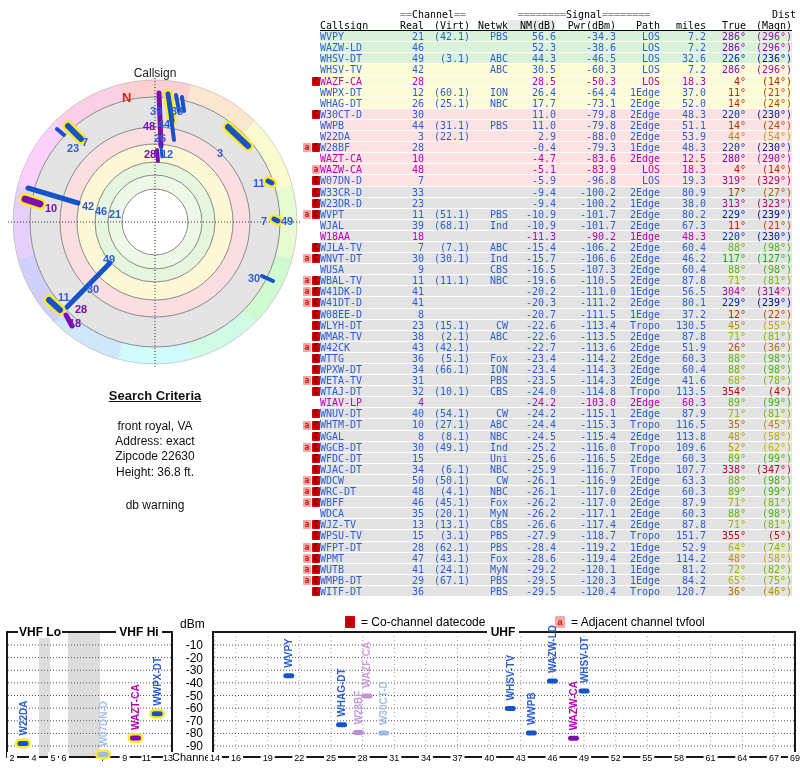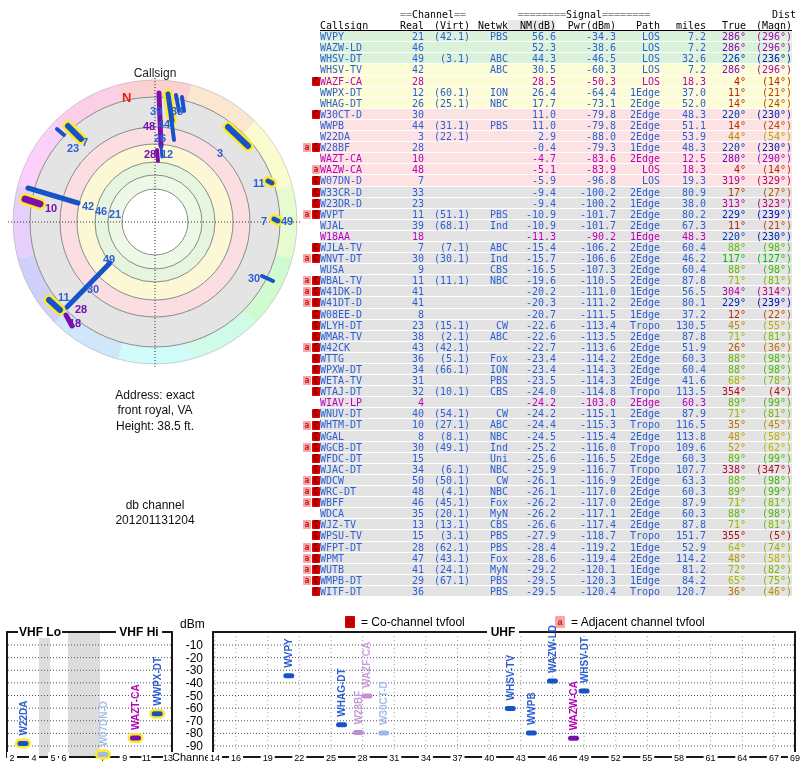--- a/index.html
+++ b/index.html
@@ -122,27 +122,28 @@
       <text x="109" y="218" fill="#2d5fd3" font-size="11" font-weight="bold" font-family="&quot;Liberation Sans&quot;,sans-serif">21</text>
       <text x="103" y="263" fill="#2d5fd3" font-size="11" font-weight="bold" font-family="&quot;Liberation Sans&quot;,sans-serif">49</text>
       <text x="87" y="293" fill="#2d5fd3" font-size="11" font-weight="bold" font-family="&quot;Liberation Sans&quot;,sans-serif">30</text>
       <text x="58" y="301" fill="#2d5fd3" font-size="11" font-weight="bold" font-family="&quot;Liberation Sans&quot;,sans-serif">11</text>
       <text x="75" y="313" fill="#7a0fb0" font-size="11" font-weight="bold" font-family="&quot;Liberation Sans&quot;,sans-serif">28</text>
       <text x="69" y="327" fill="#7a0fb0" font-size="11" font-weight="bold" font-family="&quot;Liberation Sans&quot;,sans-serif">18</text>
     </svg>
   <div id="truenorth">Callsign</div>
 
   <div id="criteria">
+    <div class="hd">Search Criteria</div>
+    <div>front royal, VA</div>
     <div>Address: exact</div>
-    <div>front royal, VA</div>
-    <div>Height: 38.5 ft.</div>
+    <div>Zipcode 22630</div>
+    <div>Height: 36.8 ft.</div>
   </div>
   <div id="dbblock">
-    <div>db channel</div>
-    <div>201201131204</div>
+    <div>db warning</div>
   </div>
 
   <div id="tbl">
       <div class="tr hr1"><div class="td " style="width: 20px;"></div><div class="td " style="width: 76px;"></div><div class="td c" style="width: 74px;"><span class="gray-eq">==</span>Channel<span class="gray-eq">==</span></div><div class="td " style="width: 38px;"></div><div class="td c" style="width: 152px;"><span class="gray-eq">========</span>Signal<span class="gray-eq">========</span></div><div class="td " style="width: 136px;">Dist</div><div class="td c" style="width: 86px;">Azimuth</div></div>
       <div class="tr"><div class="mk"></div><div class="td hl2 l" style="width: 76px;">Callsign</div><div class="td hl2 " style="width: 28px;">Real</div><div class="td hl2 " style="width: 46px;">(Virt)</div><div class="td hl2 " style="width: 38px;">Netwk</div><div class="td hl2  nmcell" style="width: 48px;">NM(dB)</div><div class="td hl2 " style="width: 60px;">Pwr(dBm)</div><div class="td hl2 " style="width: 44px;">Path</div><div class="td hl2 " style="width: 46px;">miles</div><div class="td hl2 " style="width: 40px;">True</div><div class="td hl2 " style="width: 46px;">(Magn)</div></div>
       <div class="tr band-green"><div class="mk"></div><div class="td bg l" style="width: 76px; color: rgb(45, 95, 211);">WVPY</div><div class="td bg " style="width: 28px; color: rgb(45, 95, 211);">21</div><div class="td bg " style="width: 46px; color: rgb(45, 95, 211);">(42.1)</div><div class="td bg " style="width: 38px; color: rgb(45, 95, 211);">PBS</div><div class="td bg  nmcell" style="width: 48px; color: rgb(45, 95, 211);">56.6</div><div class="td bg " style="width: 60px; color: rgb(45, 95, 211);">-34.3</div><div class="td bg " style="width: 44px; color: rgb(45, 95, 211);">LOS</div><div class="td bg " style="width: 46px; color: rgb(45, 95, 211);">7.2</div><div class="td bg " style="width: 40px; color: rgb(142, 5, 184);">286°</div><div class="td bg " style="width: 46px; color: rgb(172, 5, 184);">(296°)</div></div>
       <div class="tr band-green"><div class="mk"></div><div class="td bg l" style="width: 76px; color: rgb(45, 95, 211);">WAZW-LD</div><div class="td bg " style="width: 28px; color: rgb(45, 95, 211);">46</div><div class="td bg " style="width: 46px; color: rgb(45, 95, 211);"></div><div class="td bg " style="width: 38px; color: rgb(45, 95, 211);"></div><div class="td bg  nmcell" style="width: 48px; color: rgb(45, 95, 211);">52.3</div><div class="td bg " style="width: 60px; color: rgb(45, 95, 211);">-38.6</div><div class="td bg " style="width: 44px; color: rgb(45, 95, 211);">LOS</div><div class="td bg " style="width: 46px; color: rgb(45, 95, 211);">7.2</div><div class="td bg " style="width: 40px; color: rgb(142, 5, 184);">286°</div><div class="td bg " style="width: 46px; color: rgb(172, 5, 184);">(296°)</div></div>
       <div class="tr band-green"><div class="mk"></div><div class="td bg l" style="width: 76px; color: rgb(45, 95, 211);">WHSV-DT</div><div class="td bg " style="width: 28px; color: rgb(45, 95, 211);">49</div><div class="td bg " style="width: 46px; color: rgb(45, 95, 211);">(3.1)</div><div class="td bg " style="width: 38px; color: rgb(45, 95, 211);">ABC</div><div class="td bg  nmcell" style="width: 48px; color: rgb(45, 95, 211);">44.3</div><div class="td bg " style="width: 60px; color: rgb(45, 95, 211);">-46.5</div><div class="td bg " style="width: 44px; color: rgb(45, 95, 211);">LOS</div><div class="td bg " style="width: 46px; color: rgb(45, 95, 211);">32.6</div><div class="td bg " style="width: 40px; color: rgb(5, 47, 184);">226°</div><div class="td bg " style="width: 46px; color: rgb(5, 17, 184);">(236°)</div></div>
       <div class="tr band-yellow"><div class="mk"></div><div class="td bg l" style="width: 76px; color: rgb(45, 95, 211);">WHSV-TV</div><div class="td bg " style="width: 28px; color: rgb(45, 95, 211);">42</div><div class="td bg " style="width: 46px; color: rgb(45, 95, 211);"></div><div class="td bg " style="width: 38px; color: rgb(45, 95, 211);">ABC</div><div class="td bg  nmcell" style="width: 48px; color: rgb(45, 95, 211);">30.5</div><div class="td bg " style="width: 60px; color: rgb(45, 95, 211);">-60.3</div><div class="td bg " style="width: 44px; color: rgb(45, 95, 211);">LOS</div><div class="td bg " style="width: 46px; color: rgb(45, 95, 211);">7.2</div><div class="td bg " style="width: 40px; color: rgb(142, 5, 184);">286°</div><div class="td bg " style="width: 46px; color: rgb(172, 5, 184);">(296°)</div></div>
       <div class="tr band-yellow"><div class="mk"><b class="co">C</b></div><div class="td bg l" style="width: 76px; color: rgb(187, 0, 187);">WAZF-CA</div><div class="td bg " style="width: 28px; color: rgb(187, 0, 187);">28</div><div class="td bg " style="width: 46px; color: rgb(187, 0, 187);"></div><div class="td bg " style="width: 38px; color: rgb(187, 0, 187);"></div><div class="td bg  nmcell" style="width: 48px; color: rgb(187, 0, 187);">28.5</div><div class="td bg " style="width: 60px; color: rgb(187, 0, 187);">-50.3</div><div class="td bg " style="width: 44px; color: rgb(187, 0, 187);">LOS</div><div class="td bg " style="width: 46px; color: rgb(187, 0, 187);">18.3</div><div class="td bg " style="width: 40px; color: rgb(184, 17, 5);">4°</div><div class="td bg " style="width: 46px; color: rgb(184, 47, 5);">(14°)</div></div>
@@ -190,21 +191,21 @@
       <div class="tr band-gray"><div class="mk"><b class="adj">a</b><b class="co">C</b></div><div class="td bg l" style="width: 76px; color: rgb(45, 95, 211);">WFPT-DT</div><div class="td bg " style="width: 28px; color: rgb(45, 95, 211);">28</div><div class="td bg " style="width: 46px; color: rgb(45, 95, 211);">(62.1)</div><div class="td bg " style="width: 38px; color: rgb(45, 95, 211);">PBS</div><div class="td bg  nmcell" style="width: 48px; color: rgb(45, 95, 211);">-28.4</div><div class="td bg " style="width: 60px; color: rgb(45, 95, 211);">-119.2</div><div class="td bg " style="width: 44px; color: rgb(45, 95, 211);">1Edge</div><div class="td bg " style="width: 46px; color: rgb(45, 95, 211);">52.9</div><div class="td bg " style="width: 40px; color: rgb(172, 184, 5);">64°</div><div class="td bg " style="width: 46px; color: rgb(142, 184, 5);">(74°)</div></div>
       <div class="tr band-gray"><div class="mk"><b class="adj">a</b><b class="co">C</b></div><div class="td bg l" style="width: 76px; color: rgb(45, 95, 211);">WPMT</div><div class="td bg " style="width: 28px; color: rgb(45, 95, 211);">47</div><div class="td bg " style="width: 46px; color: rgb(45, 95, 211);">(43.1)</div><div class="td bg " style="width: 38px; color: rgb(45, 95, 211);">Fox</div><div class="td bg  nmcell" style="width: 48px; color: rgb(45, 95, 211);">-28.6</div><div class="td bg " style="width: 60px; color: rgb(45, 95, 211);">-119.4</div><div class="td bg " style="width: 44px; color: rgb(45, 95, 211);">2Edge</div><div class="td bg " style="width: 46px; color: rgb(45, 95, 211);">114.2</div><div class="td bg " style="width: 40px; color: rgb(184, 148, 5);">48°</div><div class="td bg " style="width: 46px; color: rgb(184, 178, 5);">(58°)</div></div>
       <div class="tr band-gray"><div class="mk"><b class="adj">a</b><b class="co">C</b></div><div class="td bg l" style="width: 76px; color: rgb(45, 95, 211);">WUTB</div><div class="td bg " style="width: 28px; color: rgb(45, 95, 211);">41</div><div class="td bg " style="width: 46px; color: rgb(45, 95, 211);">(24.1)</div><div class="td bg " style="width: 38px; color: rgb(45, 95, 211);">MyN</div><div class="td bg  nmcell" style="width: 48px; color: rgb(45, 95, 211);">-29.2</div><div class="td bg " style="width: 60px; color: rgb(45, 95, 211);">-120.1</div><div class="td bg " style="width: 44px; color: rgb(45, 95, 211);">1Edge</div><div class="td bg " style="width: 46px; color: rgb(45, 95, 211);">81.2</div><div class="td bg " style="width: 40px; color: rgb(148, 184, 5);">72°</div><div class="td bg " style="width: 46px; color: rgb(118, 184, 5);">(82°)</div></div>
       <div class="tr band-gray"><div class="mk"><b class="adj">a</b><b class="co">C</b></div><div class="td bg l" style="width: 76px; color: rgb(45, 95, 211);">WMPB-DT</div><div class="td bg " style="width: 28px; color: rgb(45, 95, 211);">29</div><div class="td bg " style="width: 46px; color: rgb(45, 95, 211);">(67.1)</div><div class="td bg " style="width: 38px; color: rgb(45, 95, 211);">PBS</div><div class="td bg  nmcell" style="width: 48px; color: rgb(45, 95, 211);">-29.5</div><div class="td bg " style="width: 60px; color: rgb(45, 95, 211);">-120.3</div><div class="td bg " style="width: 44px; color: rgb(45, 95, 211);">1Edge</div><div class="td bg " style="width: 46px; color: rgb(45, 95, 211);">84.2</div><div class="td bg " style="width: 40px; color: rgb(169, 184, 5);">65°</div><div class="td bg " style="width: 46px; color: rgb(139, 184, 5);">(75°)</div></div>
       <div class="tr band-gray"><div class="mk"><b class="co">C</b></div><div class="td bg l" style="width: 76px; color: rgb(45, 95, 211);">WITF-DT</div><div class="td bg " style="width: 28px; color: rgb(45, 95, 211);">36</div><div class="td bg " style="width: 46px; color: rgb(45, 95, 211);"></div><div class="td bg " style="width: 38px; color: rgb(45, 95, 211);">PBS</div><div class="td bg  nmcell" style="width: 48px; color: rgb(45, 95, 211);">-29.5</div><div class="td bg " style="width: 60px; color: rgb(45, 95, 211);">-120.4</div><div class="td bg " style="width: 44px; color: rgb(45, 95, 211);">Tropo</div><div class="td bg " style="width: 46px; color: rgb(45, 95, 211);">120.7</div><div class="td bg " style="width: 40px; color: rgb(184, 112, 5);">36°</div><div class="td bg " style="width: 46px; color: rgb(184, 142, 5);">(46°)</div></div>
     </div>
 
   <div id="legend">
     <div class="lg" style="left:345px;top:2px;">
       <span class="box co">C</span>
-      <span>= Co-channel tvfool</span>
+      <span>= Co-channel datecode</span>
     </div>
     <div class="lg" style="left:555px;top:2px;">
       <span class="box adj">a</span>
       <span>= Adjacent channel tvfool</span>
     </div>
   </div>
 
   <svg id="chart-svg" width="800" height="156" viewBox="0 0 800 156" style="overflow:visible">
       <rect x="39" y="20" width="11" height="125" fill="#dcdcdc"></rect>
       <rect x="68" y="20" width="32" height="125" fill="#dcdcdc"></rect>

